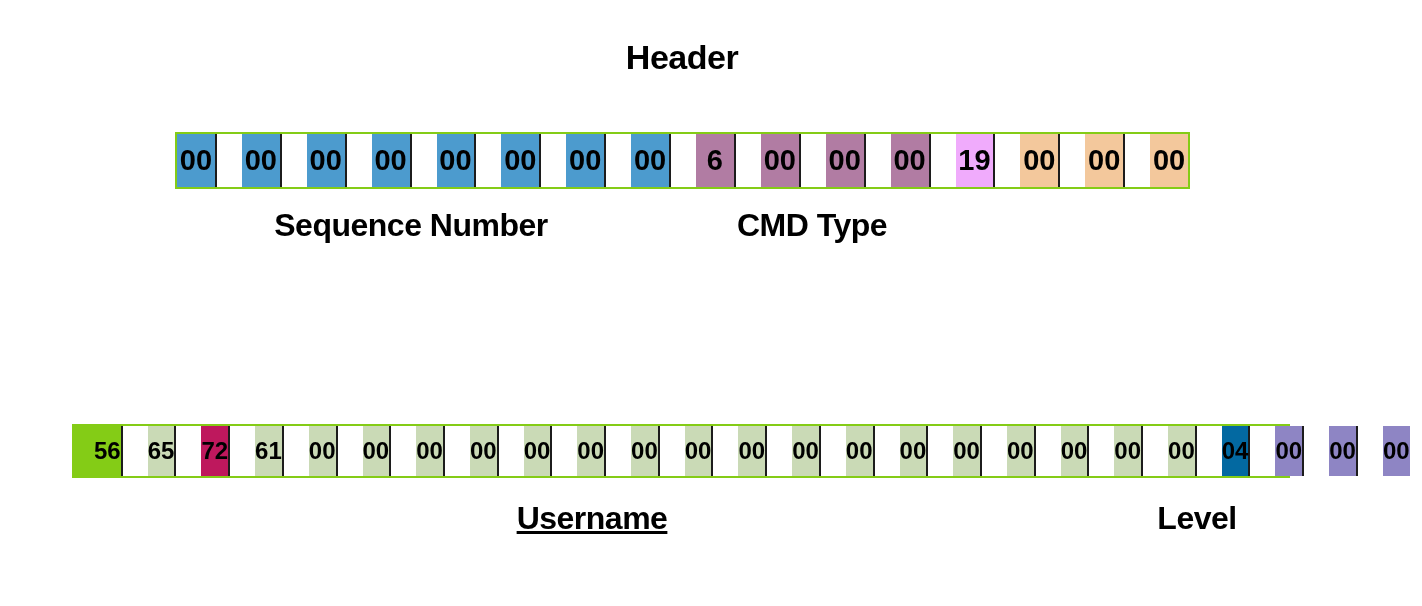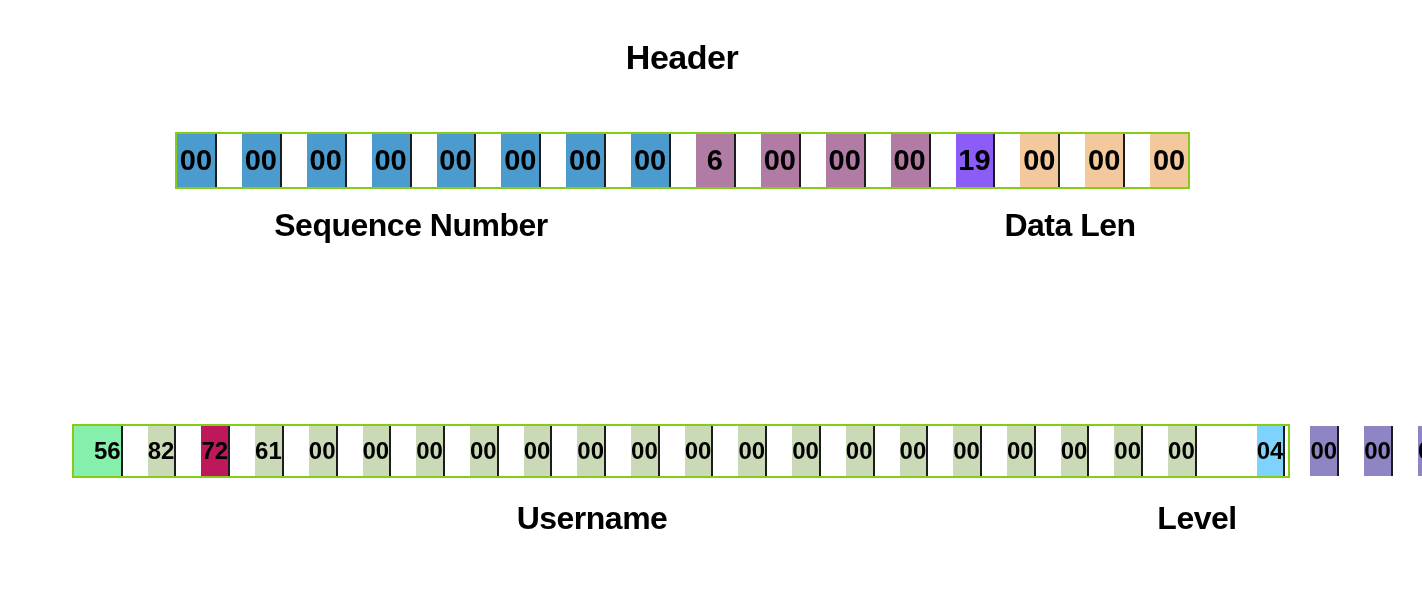--- a/index.html
+++ b/index.html
@@ -64,21 +64,21 @@
     font-size: 32px;
     font-weight: bold;
     white-space: nowrap;
     letter-spacing: -0.5px;
   }
   #header-title { left: 682px; top: 38px; }
   #data-title   { left: 683px; top: 353px; }
   #label-sequence-number { left: 403px;  top: 207px; margin-left: 8px; }
   #label-cmd-type        { left: 812px;  top: 207px; }
   #label-data-len        { left: 1070px; top: 207px; }
-  #label-username        { left: 592px;  top: 500px; }
+  #label-username        { left: 592px;  top: 500px; text-decoration: underline; }
   #label-level           { left: 1197px; top: 500px; }
 </style>
 </head>
 <body>
 
 <div class="canvas">
 
   <div class="section-title" id="header-title">Header</div>
 
   <div class="byte-row" id="header-byte-row" data-byte-row="diagram.header_section.fields">
@@ -87,55 +87,55 @@
       <div class="byte-cell" style="background: rgb(76, 155, 206);">00</div>
       <div class="byte-cell" style="background: rgb(76, 155, 206);">00</div>
       <div class="byte-cell" style="background: rgb(76, 155, 206);">00</div>
       <div class="byte-cell" style="background: rgb(76, 155, 206);">00</div>
       <div class="byte-cell" style="background: rgb(76, 155, 206);">00</div>
       <div class="byte-cell" style="background: rgb(76, 155, 206);">00</div>
       <div class="byte-cell" style="background: rgb(177, 124, 163);">6</div>
       <div class="byte-cell" style="background: rgb(177, 124, 163);">00</div>
       <div class="byte-cell" style="background: rgb(177, 124, 163);">00</div>
       <div class="byte-cell" style="background: rgb(177, 124, 163);">00</div>
-      <div class="byte-cell" style="background: #8b5cf6;">19</div>
+      <div class="byte-cell" style="background: #f0abfc;">19</div>
       <div class="byte-cell" style="background: rgb(243, 200, 156);">00</div>
       <div class="byte-cell" style="background: rgb(243, 200, 156);">00</div>
       <div class="byte-cell" style="background: rgb(243, 200, 156);">00</div>
     </div>
 
   <div class="field-label" id="label-sequence-number">Sequence Number</div>
 
+  <div class="field-label" id="label-cmd-type">CMD Type</div>
 
-  <div class="field-label" id="label-data-len">Data Len</div>
 
 
   <div class="byte-row" id="data-byte-row" data-byte-row="diagram.data_section.fields">
-      <div class="byte-cell" style="background: #86efac; padding-left: 20px;">56</div>
-      <div class="byte-cell" style="background: rgb(202, 218, 182);">82</div>
+      <div class="byte-cell" style="background: #84cc16; padding-left: 20px;">56</div>
+      <div class="byte-cell" style="background: rgb(202, 218, 182);">65</div>
       <div class="byte-cell" style="background: #be185d;">72</div>
       <div class="byte-cell" style="background: rgb(202, 218, 182);">61</div>
       <div class="byte-cell" style="background: rgb(202, 218, 182);">00</div>
       <div class="byte-cell" style="background: rgb(202, 218, 182);">00</div>
       <div class="byte-cell" style="background: rgb(202, 218, 182);">00</div>
       <div class="byte-cell" style="background: rgb(202, 218, 182);">00</div>
       <div class="byte-cell" style="background: rgb(202, 218, 182);">00</div>
       <div class="byte-cell" style="background: rgb(202, 218, 182);">00</div>
       <div class="byte-cell" style="background: rgb(202, 218, 182);">00</div>
       <div class="byte-cell" style="background: rgb(202, 218, 182);">00</div>
       <div class="byte-cell" style="background: rgb(202, 218, 182);">00</div>
       <div class="byte-cell" style="background: rgb(202, 218, 182);">00</div>
       <div class="byte-cell" style="background: rgb(202, 218, 182);">00</div>
       <div class="byte-cell" style="background: rgb(202, 218, 182);">00</div>
       <div class="byte-cell" style="background: rgb(202, 218, 182);">00</div>
       <div class="byte-cell" style="background: rgb(202, 218, 182);">00</div>
       <div class="byte-cell" style="background: rgb(202, 218, 182);">00</div>
       <div class="byte-cell" style="background: rgb(202, 218, 182);">00</div>
       <div class="byte-cell" style="background: rgb(202, 218, 182);">00</div>
-      <div class="byte-cell" style="background: #7dd3fc; margin-left: 35px;">04</div>
+      <div class="byte-cell" style="background: #0369a1;">04</div>
       <div class="byte-cell" style="background: rgb(142, 133, 196);">00</div>
       <div class="byte-cell" style="background: rgb(142, 133, 196);">00</div>
       <div class="byte-cell" style="background: rgb(142, 133, 196);">00</div>
     </div>
 
   <div class="field-label" id="label-username">Username</div>
 
   <div class="field-label" id="label-level">Level</div>
 
 </div>

